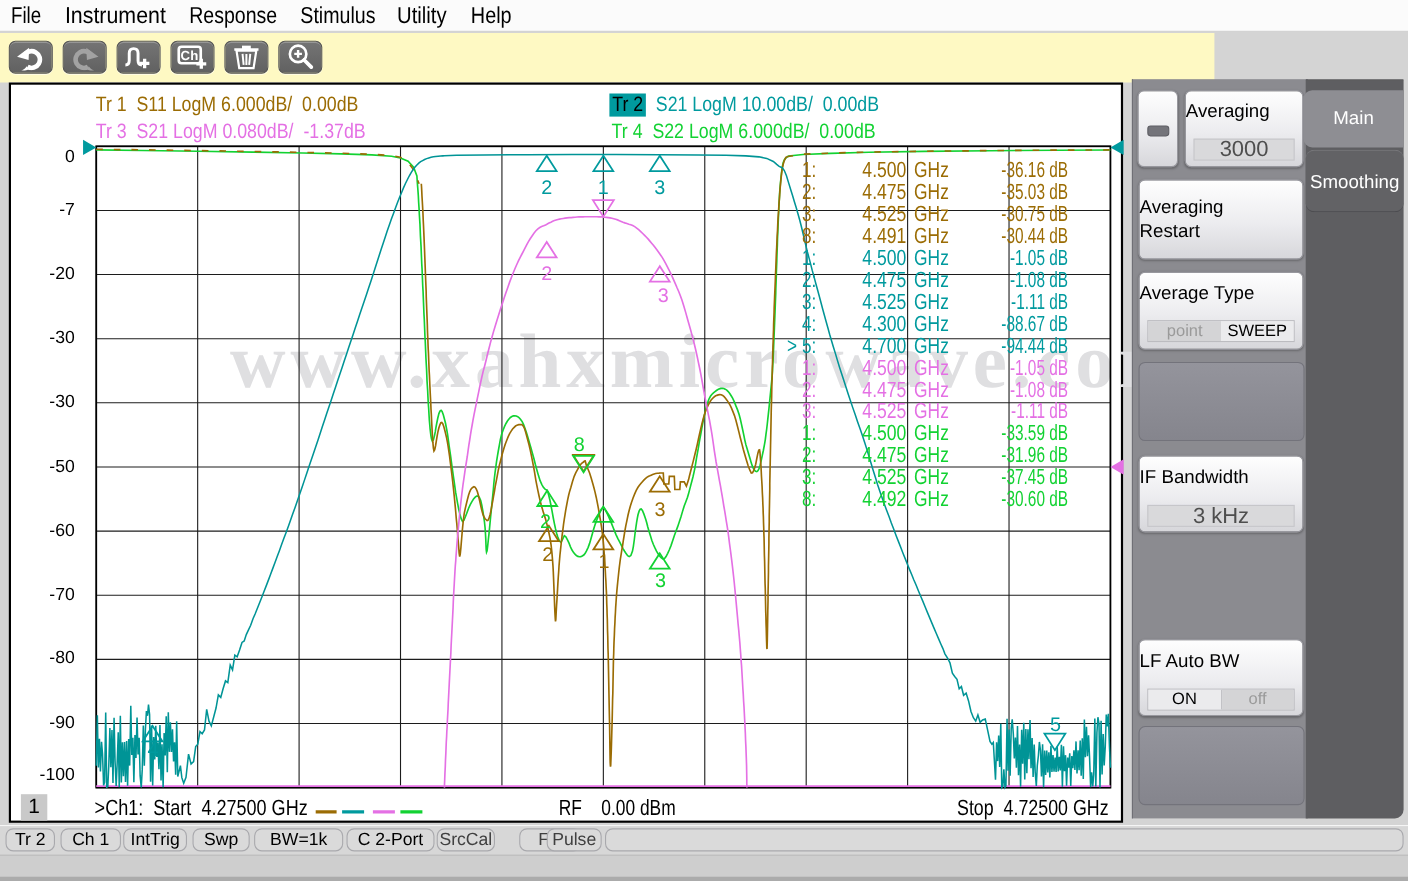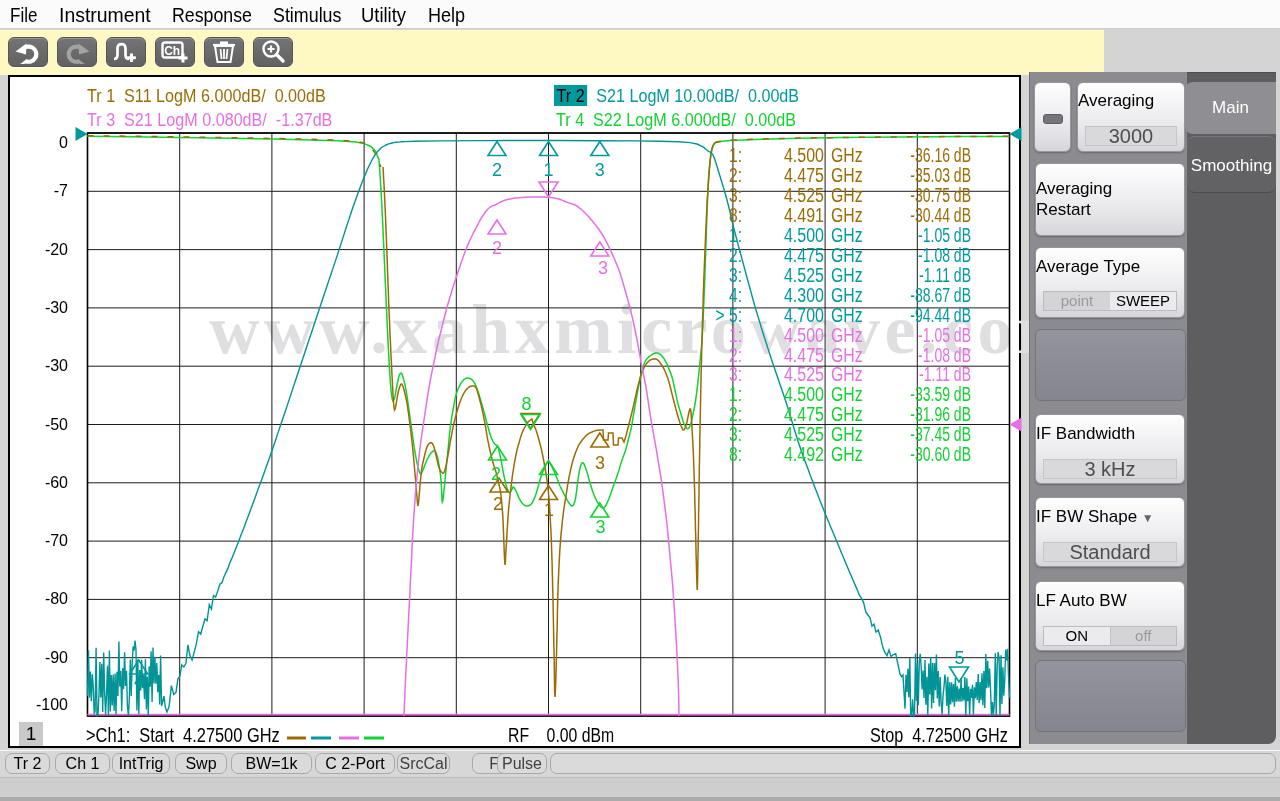--- a/index.html
+++ b/index.html
@@ -317,24 +317,20 @@
     <div class="kseg" style="left:7px;right:7px;top:43px">
           <span class="segL">point</span>
           <span class="segR">SWEEP</span>
         </div>
   </div>
   <div class="skey empty" style="left:4.5px;top:257px;width:151px;height:72px"></div>
   <div class="skey" style="left:5px;top:342px;width:150px;height:70px">
     <div class="ktitle" style="top:8px">IF Bandwidth</div>
     <div class="kval" style="left:7px;right:7px;top:44px">3 kHz</div>
   </div>
-  <div class="skey" style="left:5px;top:425px;width:150px;height:70px">
-    <div class="ktitle" style="top:8px">IF BW Shape <span style="color:#666;font-size:12px">▼</span></div>
-    <div class="kval" style="left:7px;right:7px;top:44px">Standard</div>
-  </div>
   <div class="skey" style="left:5px;top:509px;width:150px;height:70px">
     <div class="ktitle" style="top:8px">LF Auto BW</div>
     <div class="kseg" style="left:7px;right:7px;top:44px">
           <span class="segR" style="border-right:1px solid #c2c2c6">ON</span>
           <span class="segL">off</span>
         </div>
   </div>
   <div class="skey empty" style="left:4.5px;top:588px;width:151px;height:72px"></div>
  </div>
  <div id="ptabs">

